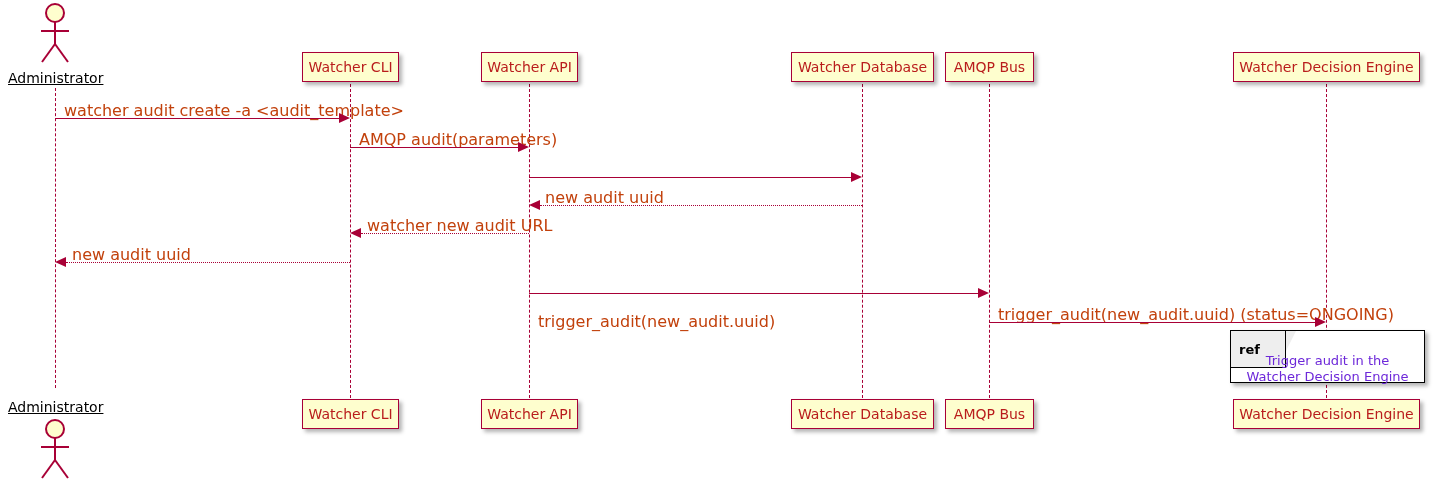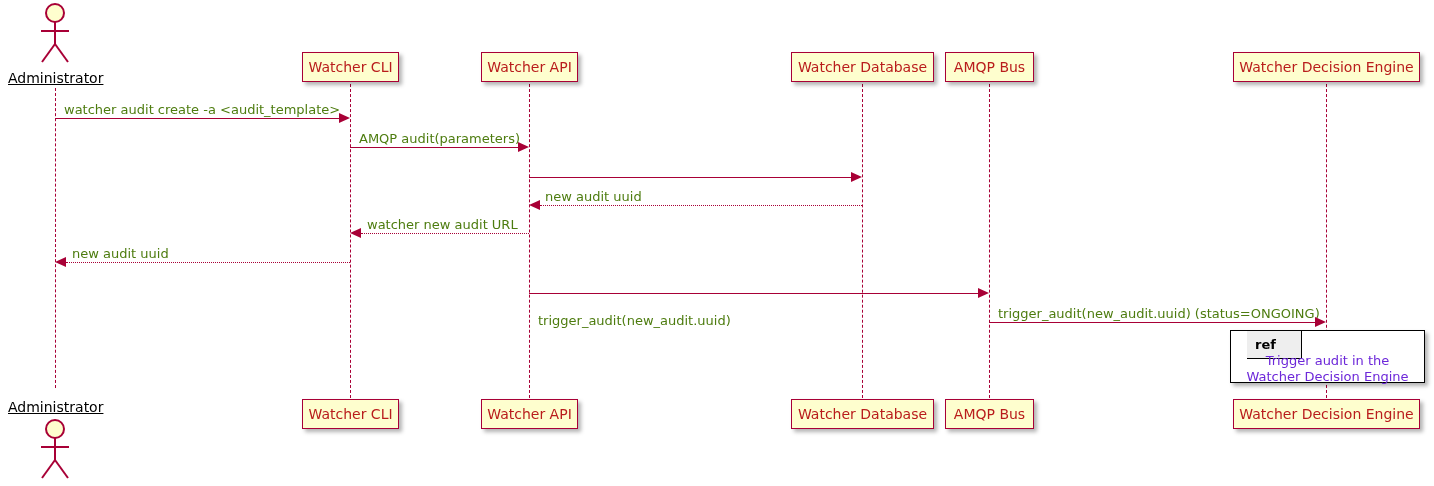--- a/index.html
+++ b/index.html
@@ -55,22 +55,22 @@
   .msg-line {
     position: absolute;
     height: 0;
     border-top: 1.5px solid #A80036;
   }
   .msg-line.dotted {
     border-top: 1.5px dotted #A80036;
   }
   .msg-label {
     position: absolute;
-    font-size: 13px;
-    color: #4d7c0f;
+    font-size: 16px;
+    color: #c2410c;
     white-space: nowrap;
     line-height: 1;
   }
   .arrow-head {
     position: absolute;
     width: 0;
     height: 0;
   }
   .arrow-head.right {
     border-top: 5px solid transparent;
@@ -85,23 +85,23 @@
   
   .ref-box {
     position: absolute;
     box-sizing: border-box;
     background: #FFFFFF;
     border: 1.5px solid #000000;
     box-shadow: 3px 3px 4px rgba(0,0,0,0.30);
   }
   .ref-tab {
     position: absolute;
-    left: 16px;
+    left: 0;
     top: 0;
-    height: 28px;
+    height: 37px;
     box-sizing: border-box;
     background: #EEEEEE;
     border-right: 1.5px solid #000000;
     border-bottom: 1.5px solid #000000;
     display: flex;
     align-items: center;
     padding: 0 8px 0 8px;
   }
   .ref-tab-label {
     font-size: 13px;

